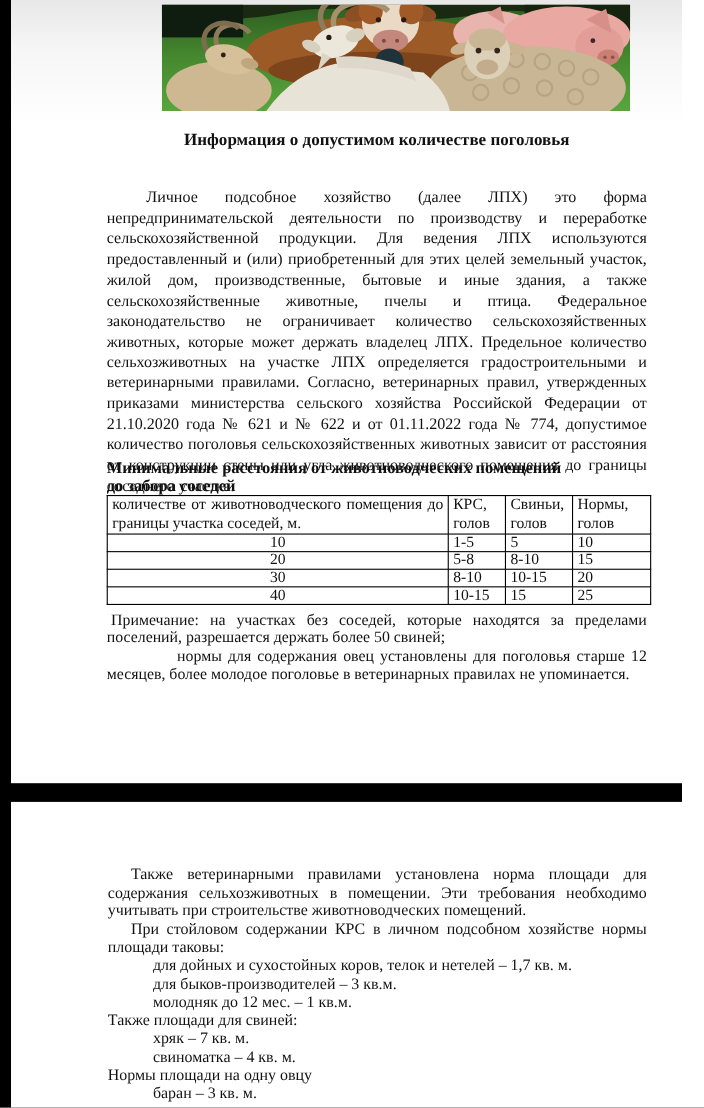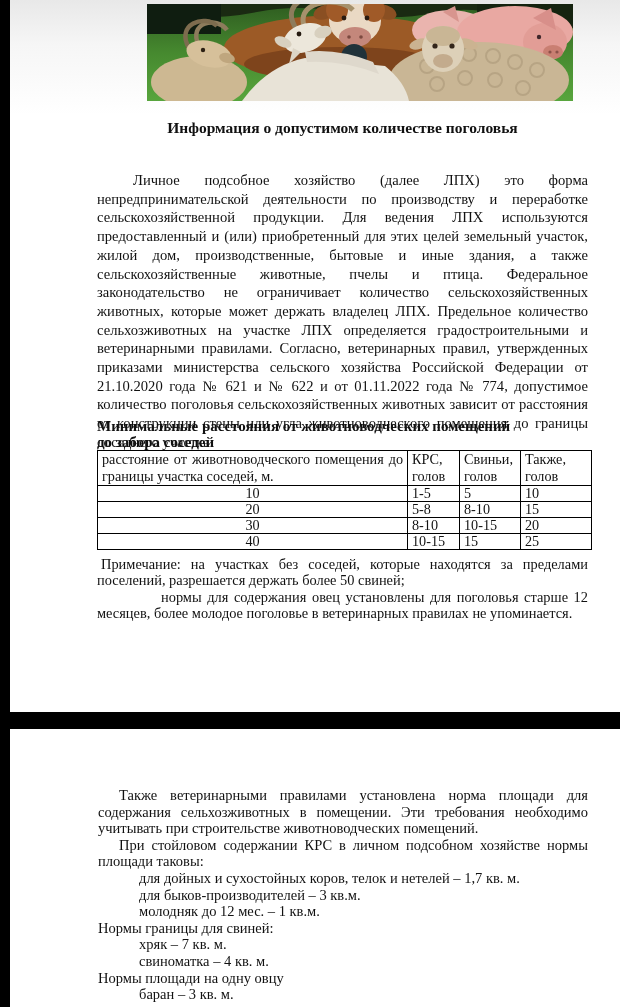--- a/index.html
+++ b/index.html
@@ -154,24 +154,24 @@
 
     <table class="dist">
       <colgroup>
           <col class="w1">
           <col class="w2">
           <col class="w3">
           <col class="w4">
         </colgroup>
       <tbody>
           <tr>
-        <th class="c1">расстояние от животноводческого помещения до границы участка соседей, м.</th>
+        <th class="c1">количестве от животноводческого помещения до границы участка соседей, м.</th>
         <th>КРС, голов</th>
         <th>Свиньи, голов</th>
-        <th>Также, голов</th>
+        <th>Нормы, голов</th>
       </tr>
       <tr>
         <td class="c1">10</td>
         <td>1-5</td>
         <td>5</td>
         <td>10</td>
       </tr>
       <tr>
         <td class="c1">20</td>
         <td>5-8</td>
@@ -199,21 +199,21 @@
     </div>
   </div>
 
   <div class="page page2">
     <div class="p2-content">
       <p>Также ветеринарными правилами установлена норма площади для содержания сельхозживотных в помещении. Эти требования необходимо учитывать при строительстве животноводческих помещений.</p>
       <p>При стойловом содержании КРС в личном подсобном хозяйстве нормы площади таковы:</p>
       <div class="p2-item">для дойных и сухостойных коров, телок и нетелей – 1,7 кв. м.</div>
       <div class="p2-item">для быков-производителей – 3 кв.м.</div>
       <div class="p2-item">молодняк до 12 мес. – 1 кв.м.</div>
-      <div class="p2-head">Нормы границы для свиней:</div>
+      <div class="p2-head">Также площади для свиней:</div>
       <div class="p2-item">хряк – 7 кв. м.</div>
       <div class="p2-item">свиноматка – 4 кв. м.</div>
       <div class="p2-head">Нормы площади на одну овцу</div>
       <div class="p2-item">баран – 3 кв. м.</div>
     </div>
   </div>
 
 </div>
 
 </body></html>

